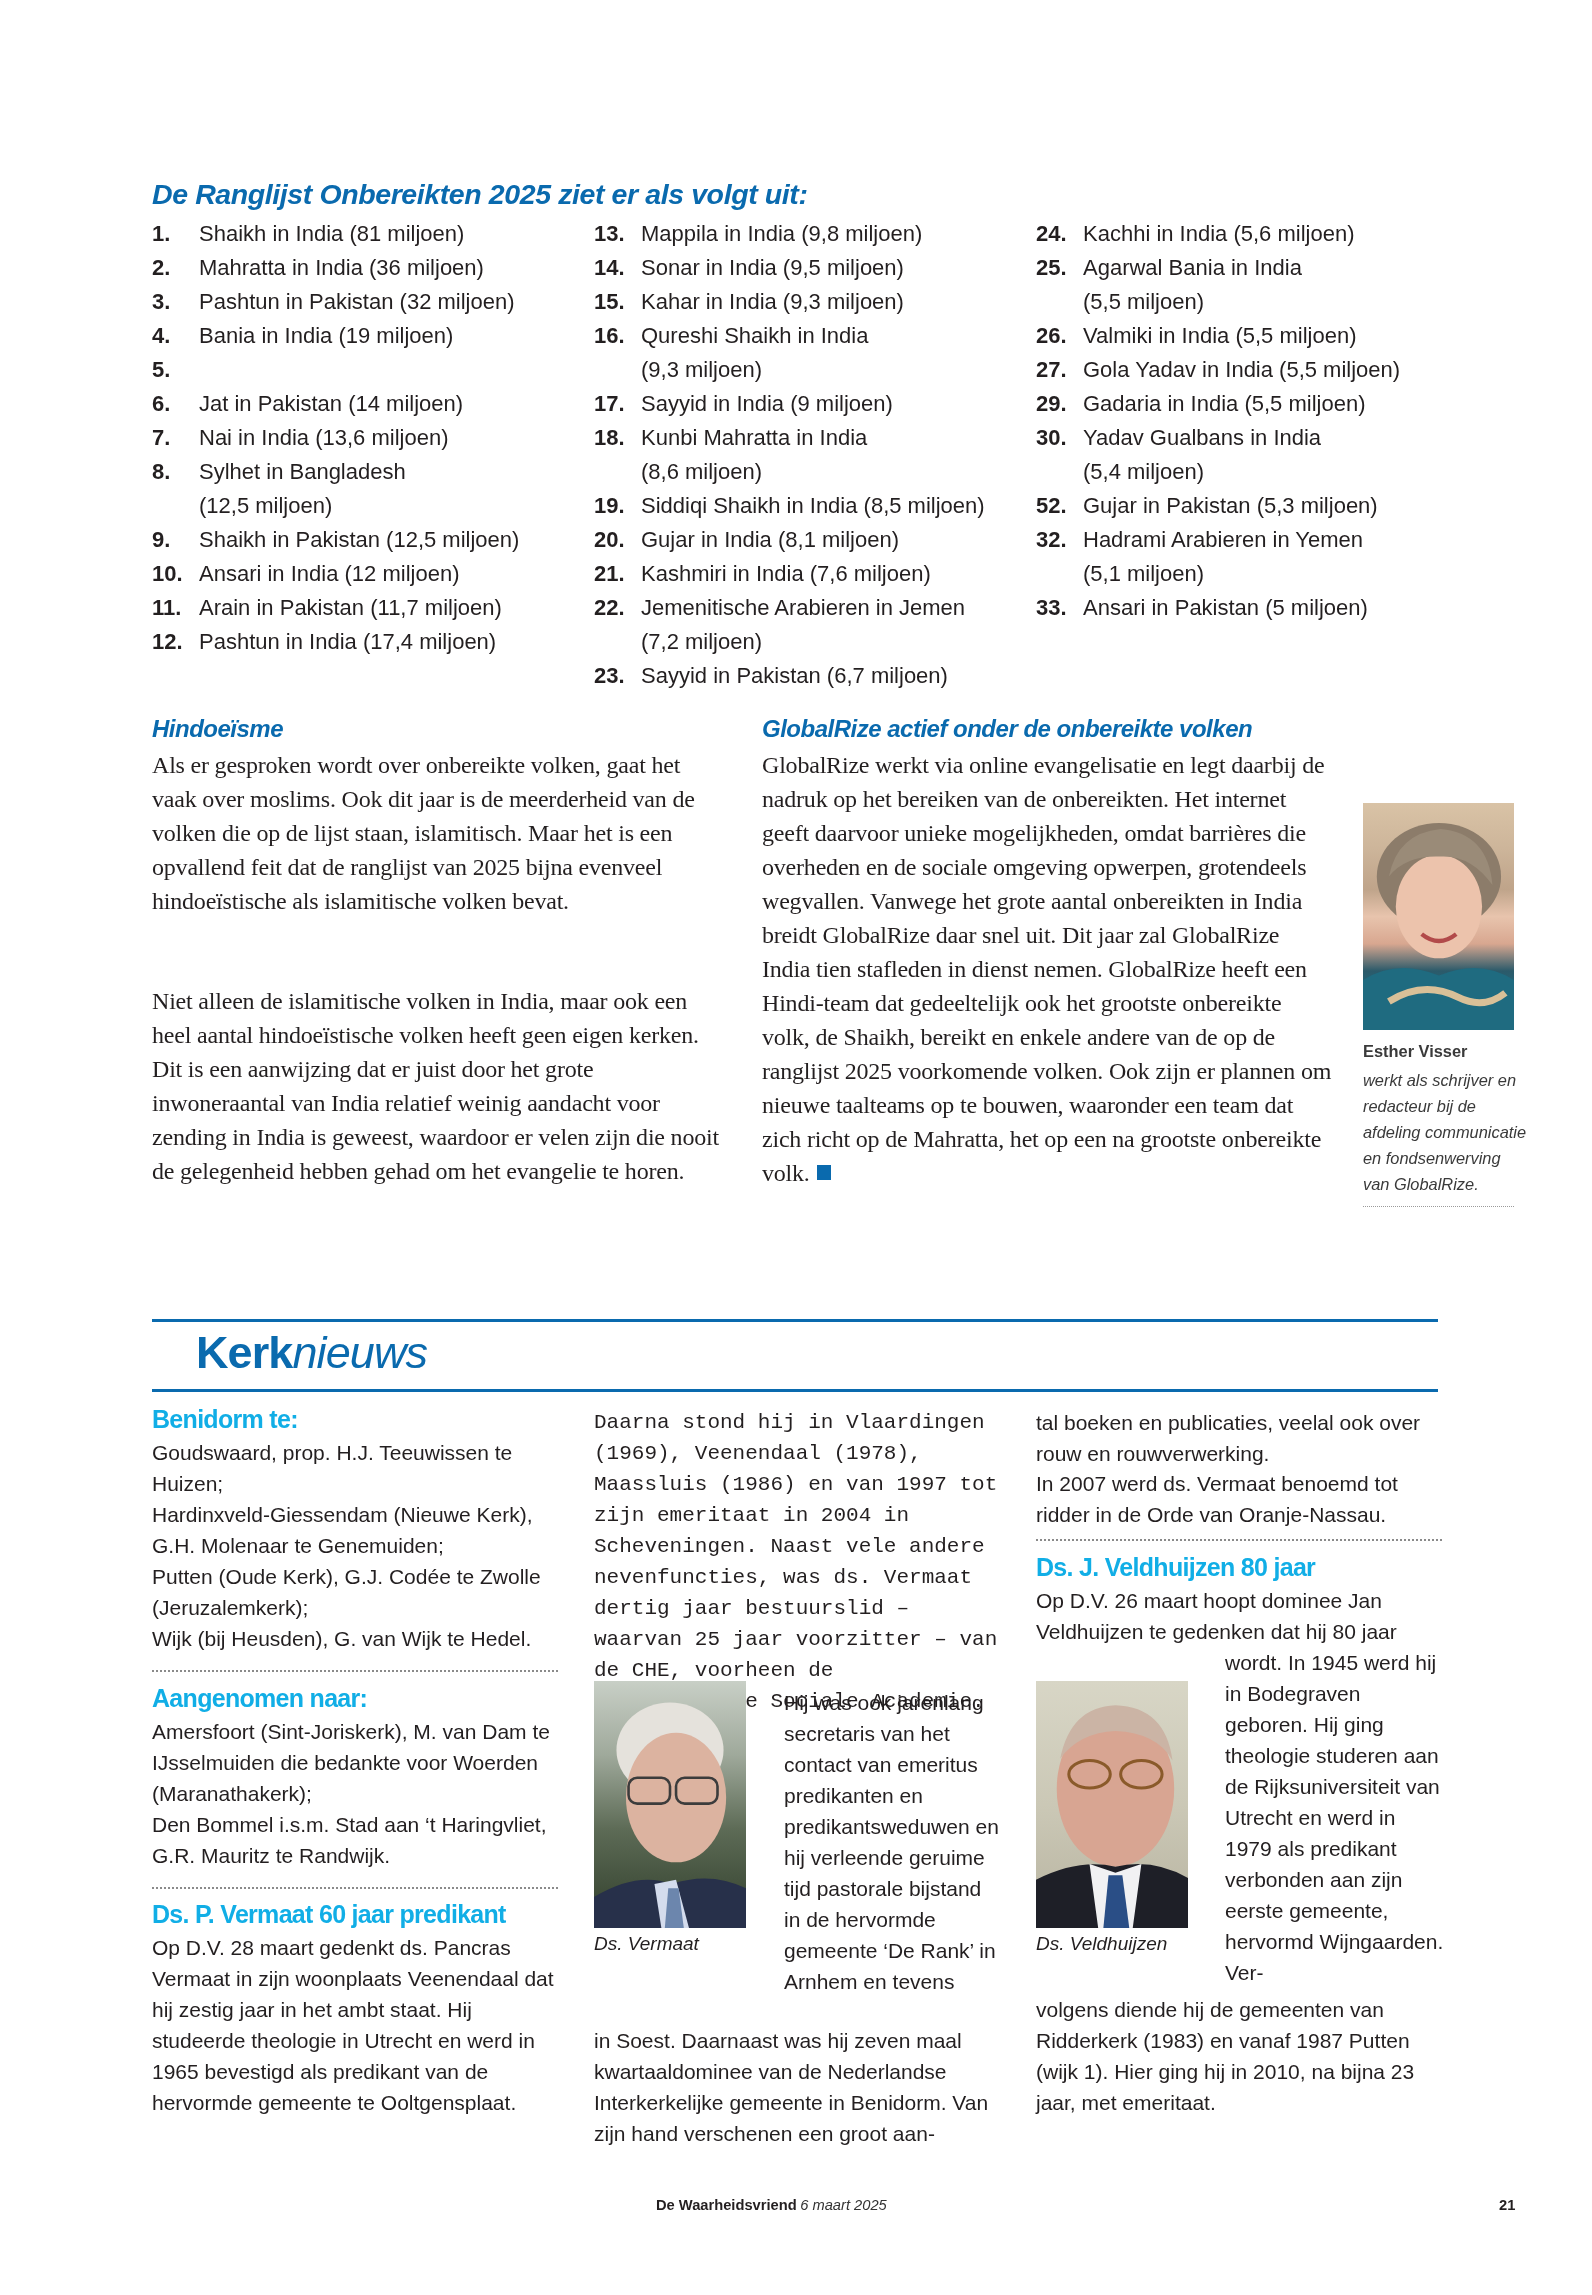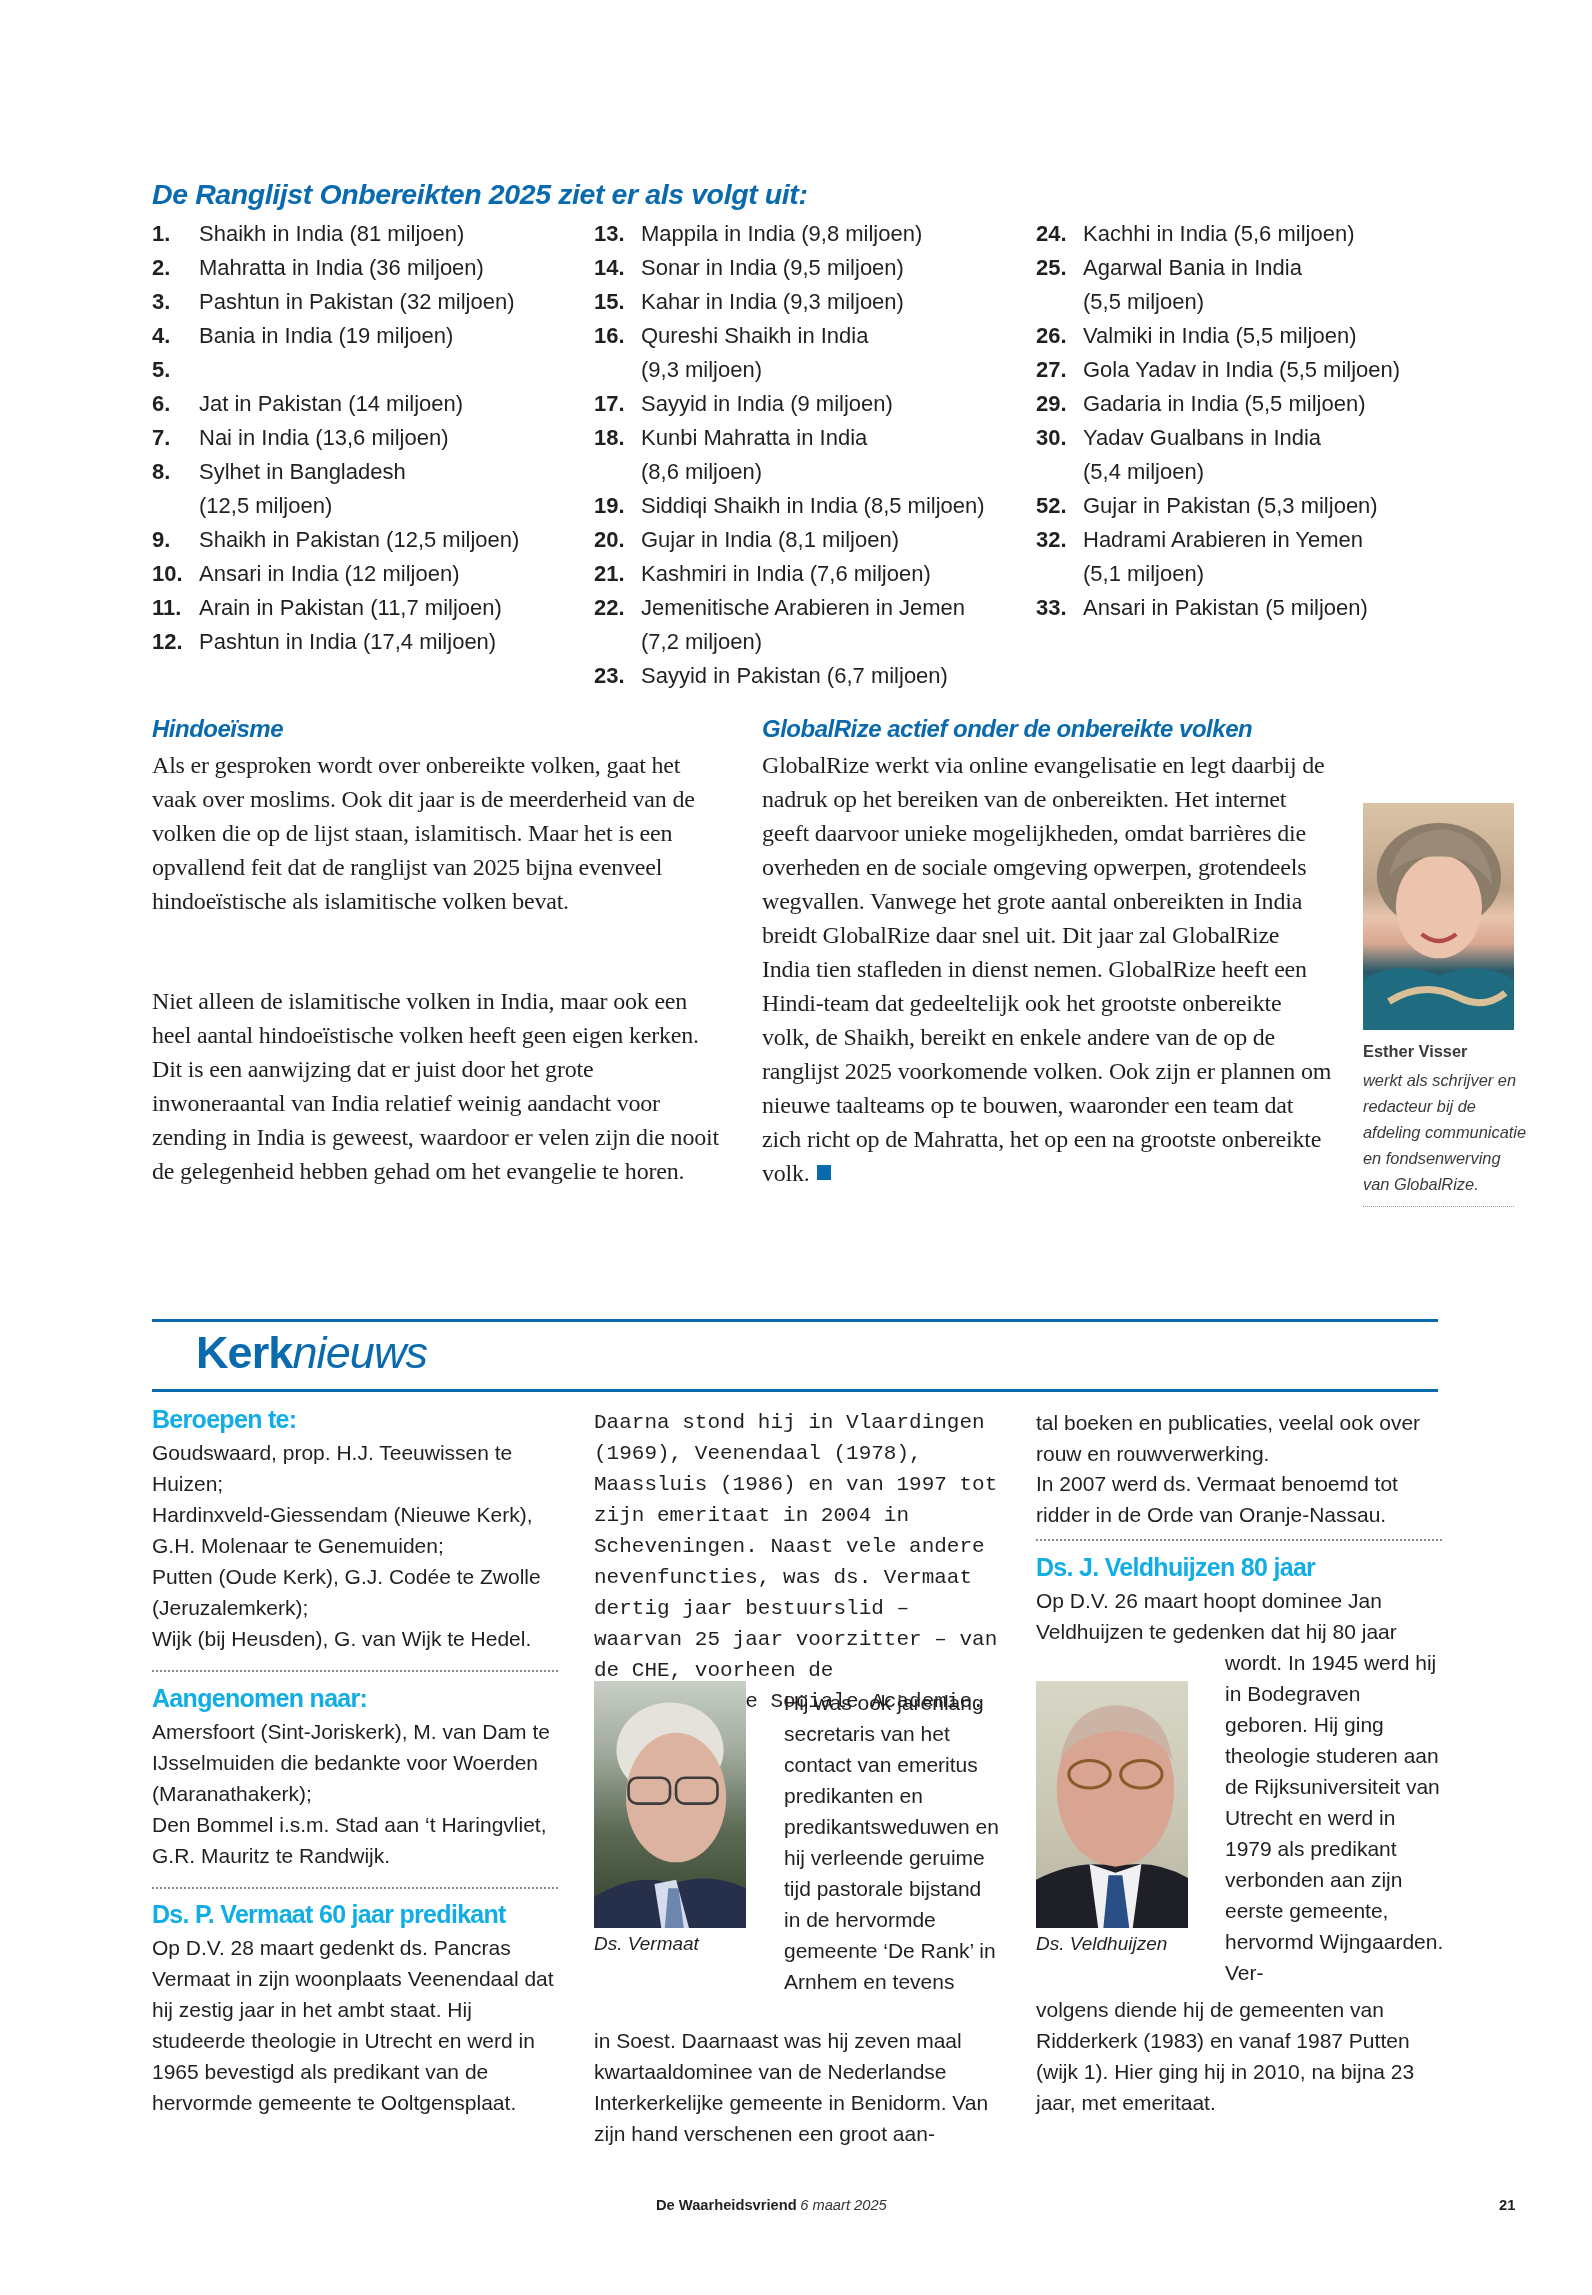--- a/index.html
+++ b/index.html
@@ -211,21 +211,21 @@
   </svg>
 </div>
 <div class="author-name">Esther Visser</div>
 <div class="author-bio">werkt als schrijver en redacteur bij de afdeling communicatie en fondsenwerving van GlobalRize.</div>
 <div class="author-rule"></div>
 
 <div class="kn-rule" style="top:1319px;"></div>
 <div class="kn-title"><b>Kerk</b><i>nieuws</i></div>
 <div class="kn-rule" style="top:1389px;"></div>
 
-<div class="kn-h" style="left:152px; top:1405px;">Beroepen te:</div>
+<div class="kn-h" style="left:152px; top:1405px;">Benidorm te:</div>
 <div class="kn-p" style="left:152px; top:1437px; width:406px;">
   <div>Goudswaard, prop. H.J. Teeuwissen te Huizen;</div>
   <div>Hardinxveld-Giessendam (Nieuwe Kerk), G.H. Molenaar te Genemuiden;</div>
   <div>Putten (Oude Kerk), G.J. Codée te Zwolle (Jeruzalemkerk);</div>
   <div>Wijk (bij Heusden), G. van Wijk te Hedel.</div>
 </div>
 <div class="dotrule" style="left:152px; top:1670px; width:406px;"></div>
 
 <div class="kn-h" style="left:152px; top:1684px;">Aangenomen naar:</div>
 <div class="kn-p" style="left:152px; top:1716px; width:406px;">

